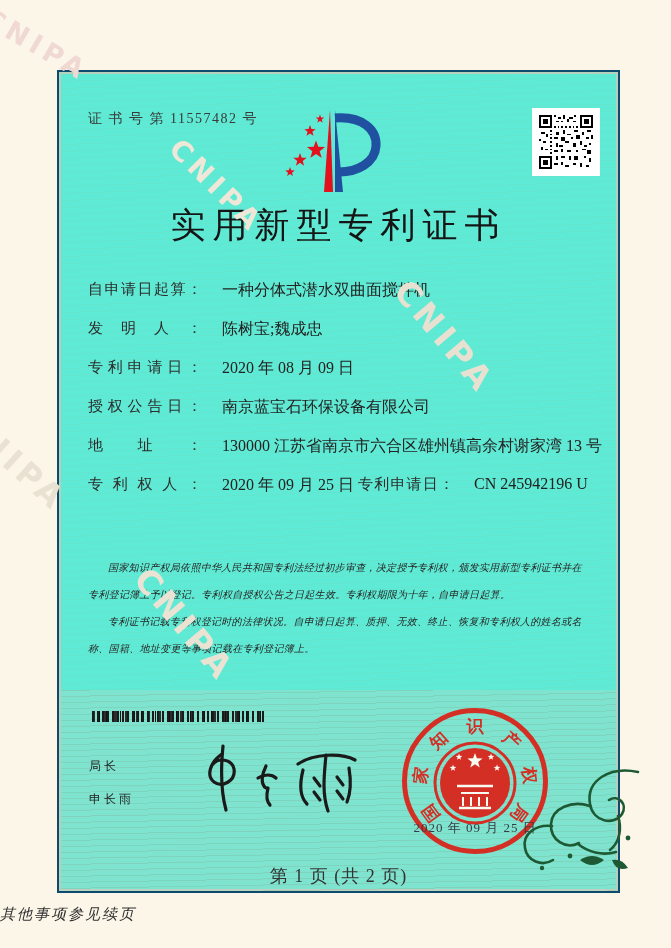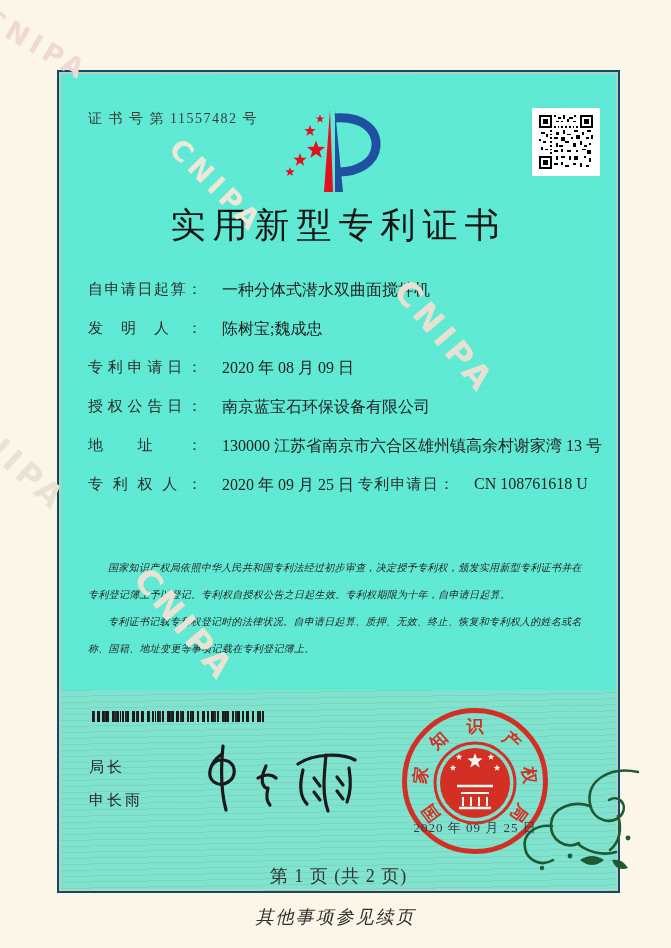--- a/index.html
+++ b/index.html
@@ -62,44 +62,44 @@
   .body-text p{margin:0; text-indent:2em; letter-spacing:.3px;}
   
   .barcode{
     position:absolute; left:33px; top:639px; width:173px; height:11px;
     background:
       repeating-linear-gradient(90deg,#1b1b1b 0 2px, rgba(0,0,0,0) 2px 5px),
       repeating-linear-gradient(90deg,#111 0 1px, rgba(0,0,0,0) 1px 7px),
       repeating-linear-gradient(90deg,#2d2d2d 0 3px, rgba(0,0,0,0) 3px 11px);
   }
   
-  .sig-title{position:absolute; left:30px; top:686px; font-size:15px; letter-spacing:3px; color:#222;}
-  .sig-name {position:absolute; left:30px; top:719px; font-size:15px; letter-spacing:3px; color:#222;}
+  .sig-title{position:absolute; left:30px; top:686px; font-size:12px; letter-spacing:3px; color:#222;}
+  .sig-name {position:absolute; left:30px; top:719px; font-size:12px; letter-spacing:3px; color:#222;}
   .sig-script{position:absolute; left:133px; top:668px; width:180px; height:80px; z-index:4;}
   
   .seal{
     position:absolute; left:343px; top:636px; width:146px; height:146px;
     border:5px solid #d9261c; border-radius:50%; box-sizing:border-box; z-index:5;
     opacity:.95;
   }
   .seal-arc span{
     position:absolute; left:50%; top:50%; width:20px; height:20px; margin:-10px 0 0 -10px;
     text-align:center; color:#d9261c; font-weight:bold; font-size:17px; line-height:20px;
   }
   .emblem{position:absolute; left:50%; top:50%; width:86px; height:86px; margin:-41px 0 0 -43px;}
   .seal-date{
     position:absolute; left:50%; top:106px; transform:translateX(-50%);
     white-space:nowrap; font-size:13px; letter-spacing:1px; color:#33333e; z-index:6;
   }
   
   .page-num{position:absolute; left:0; width:100%; top:792px; text-align:center; font-size:18px; letter-spacing:1px; color:#333;}
   .ornament{position:absolute; left:518px; top:764px; width:132px; height:128px; z-index:6;}
   .note{
-    position:absolute; left:0; width:100%; top:905px; text-align:center;
-    font-size:18px; font-style:italic; letter-spacing:2px; color:#2f2f2f; z-index:2;
+    position:absolute; left:0; width:100%; top:905px; 
+    font-size:15px; font-style:italic; letter-spacing:2px; color:#2f2f2f; z-index:2;
   }
 </style>
 </head>
 <body>
 
 <div class="page">
 
   <div class="wm wm-tl">CNIPA</div>
   <div class="wm wm-title">CNIPA</div>
   <div class="wm wm-mid">CNIPA</div>
@@ -168,21 +168,21 @@
       </div>
       <div class="frow">
         <span class="f-label">授权公告日：</span><span class="f-value">南京蓝宝石环保设备有限公司</span>
       </div>
       <div class="frow">
         <span class="f-label">地址：</span><span class="f-value">130000 江苏省南京市六合区雄州镇高余村谢家湾 13 号</span>
       </div>
       <div class="frow">
         <span class="f-label">专利权人：</span><span class="f-value">2020 年 09 月 25 日</span>
         <span class="f-pair2">
-          <span class="f-label" style="width:96px">专利申请日：</span><span class="f-value">CN 108761618 U</span>
+          <span class="f-label" style="width:96px">专利申请日：</span><span class="f-value">CN 245942196 U</span>
         </span>
       </div>
     </div>
 
     <div class="body-text">
       <p>国家知识产权局依照中华人民共和国专利法经过初步审查，决定授予专利权，颁发实用新型专利证书并在专利登记簿上予以登记。专利权自授权公告之日起生效。专利权期限为十年，自申请日起算。</p>
       <p>专利证书记载专利权登记时的法律状况。自申请日起算、质押、无效、终止、恢复和专利权人的姓名或名称、国籍、地址变更等事项记载在专利登记簿上。</p>
     </div>
 
     <div class="barcode"></div>

